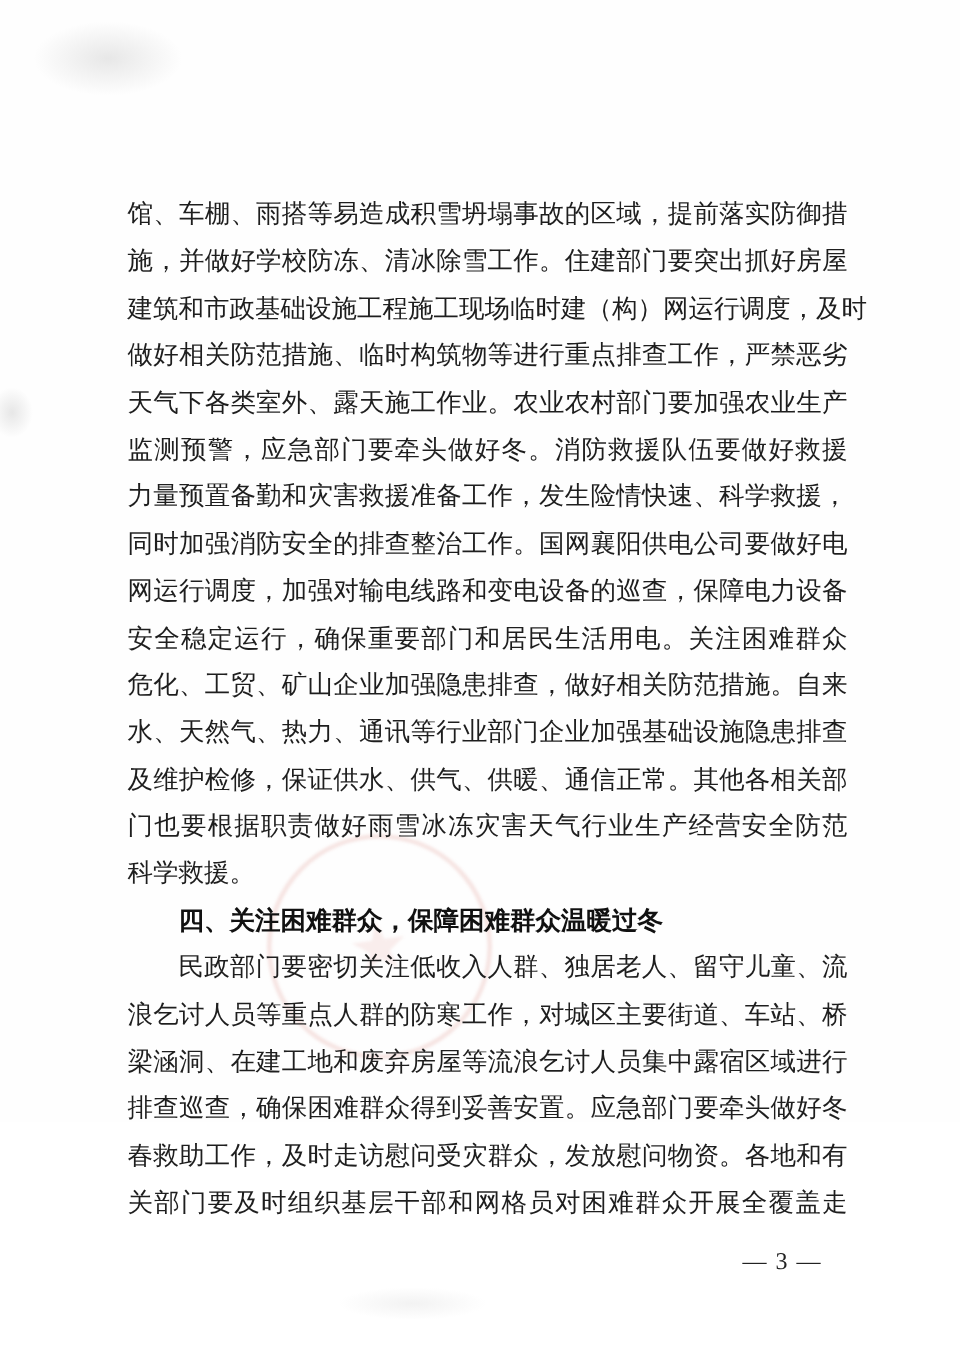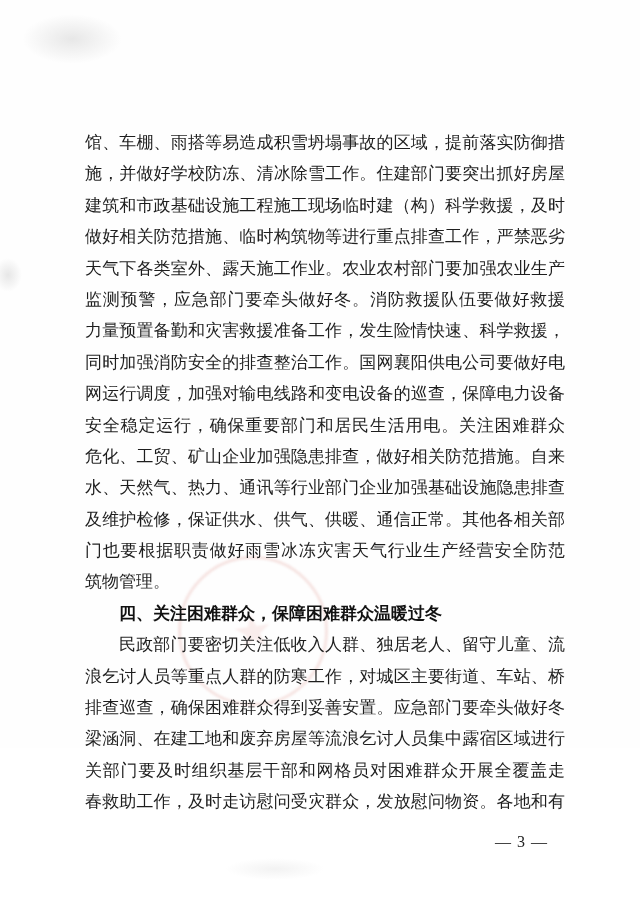--- a/index.html
+++ b/index.html
@@ -106,39 +106,39 @@
   <div class="smudge smudge-left-edge"></div>
   <div class="smudge smudge-bottom"></div>
 
   <div class="seal">
     <span class="seal-star">★</span>
   </div>
 
   <div class="content">
     <div class="line">馆、车棚、雨搭等易造成积雪坍塌事故的区域，提前落实防御措</div>
     <div class="line">施，并做好学校防冻、清冰除雪工作。住建部门要突出抓好房屋</div>
-    <div class="line">建筑和市政基础设施工程施工现场临时建（构）科学救援，及时</div>
+    <div class="line">建筑和市政基础设施工程施工现场临时建（构）网运行调度，及时</div>
     <div class="line">做好相关防范措施、临时构筑物等进行重点排查工作，严禁恶劣</div>
     <div class="line">天气下各类室外、露天施工作业。农业农村部门要加强农业生产</div>
     <div class="line">监测预警，应急部门要牵头做好冬。消防救援队伍要做好救援</div>
     <div class="line">力量预置备勤和灾害救援准备工作，发生险情快速、科学救援，</div>
     <div class="line">同时加强消防安全的排查整治工作。国网襄阳供电公司要做好电</div>
     <div class="line">网运行调度，加强对输电线路和变电设备的巡查，保障电力设备</div>
     <div class="line">安全稳定运行，确保重要部门和居民生活用电。关注困难群众</div>
     <div class="line">危化、工贸、矿山企业加强隐患排查，做好相关防范措施。自来</div>
     <div class="line">水、天然气、热力、通讯等行业部门企业加强基础设施隐患排查</div>
     <div class="line">及维护检修，保证供水、供气、供暖、通信正常。其他各相关部</div>
     <div class="line">门也要根据职责做好雨雪冰冻灾害天气行业生产经营安全防范</div>
-    <div class="line short">筑物管理。</div>
+    <div class="line short">科学救援。</div>
 
     <div class="line heading">四、关注困难群众，保障困难群众温暖过冬</div>
 
     <div class="line indent">民政部门要密切关注低收入人群、独居老人、留守儿童、流</div>
     <div class="line">浪乞讨人员等重点人群的防寒工作，对城区主要街道、车站、桥</div>
+    <div class="line">梁涵洞、在建工地和废弃房屋等流浪乞讨人员集中露宿区域进行</div>
     <div class="line">排查巡查，确保困难群众得到妥善安置。应急部门要牵头做好冬</div>
-    <div class="line">梁涵洞、在建工地和废弃房屋等流浪乞讨人员集中露宿区域进行</div>
+    <div class="line">春救助工作，及时走访慰问受灾群众，发放慰问物资。各地和有</div>
     <div class="line">关部门要及时组织基层干部和网格员对困难群众开展全覆盖走</div>
-    <div class="line">春救助工作，及时走访慰问受灾群众，发放慰问物资。各地和有</div>
   </div>
 
   <div class="page-number">— 3 —</div>
 
 </div>
 
 </body></html>

